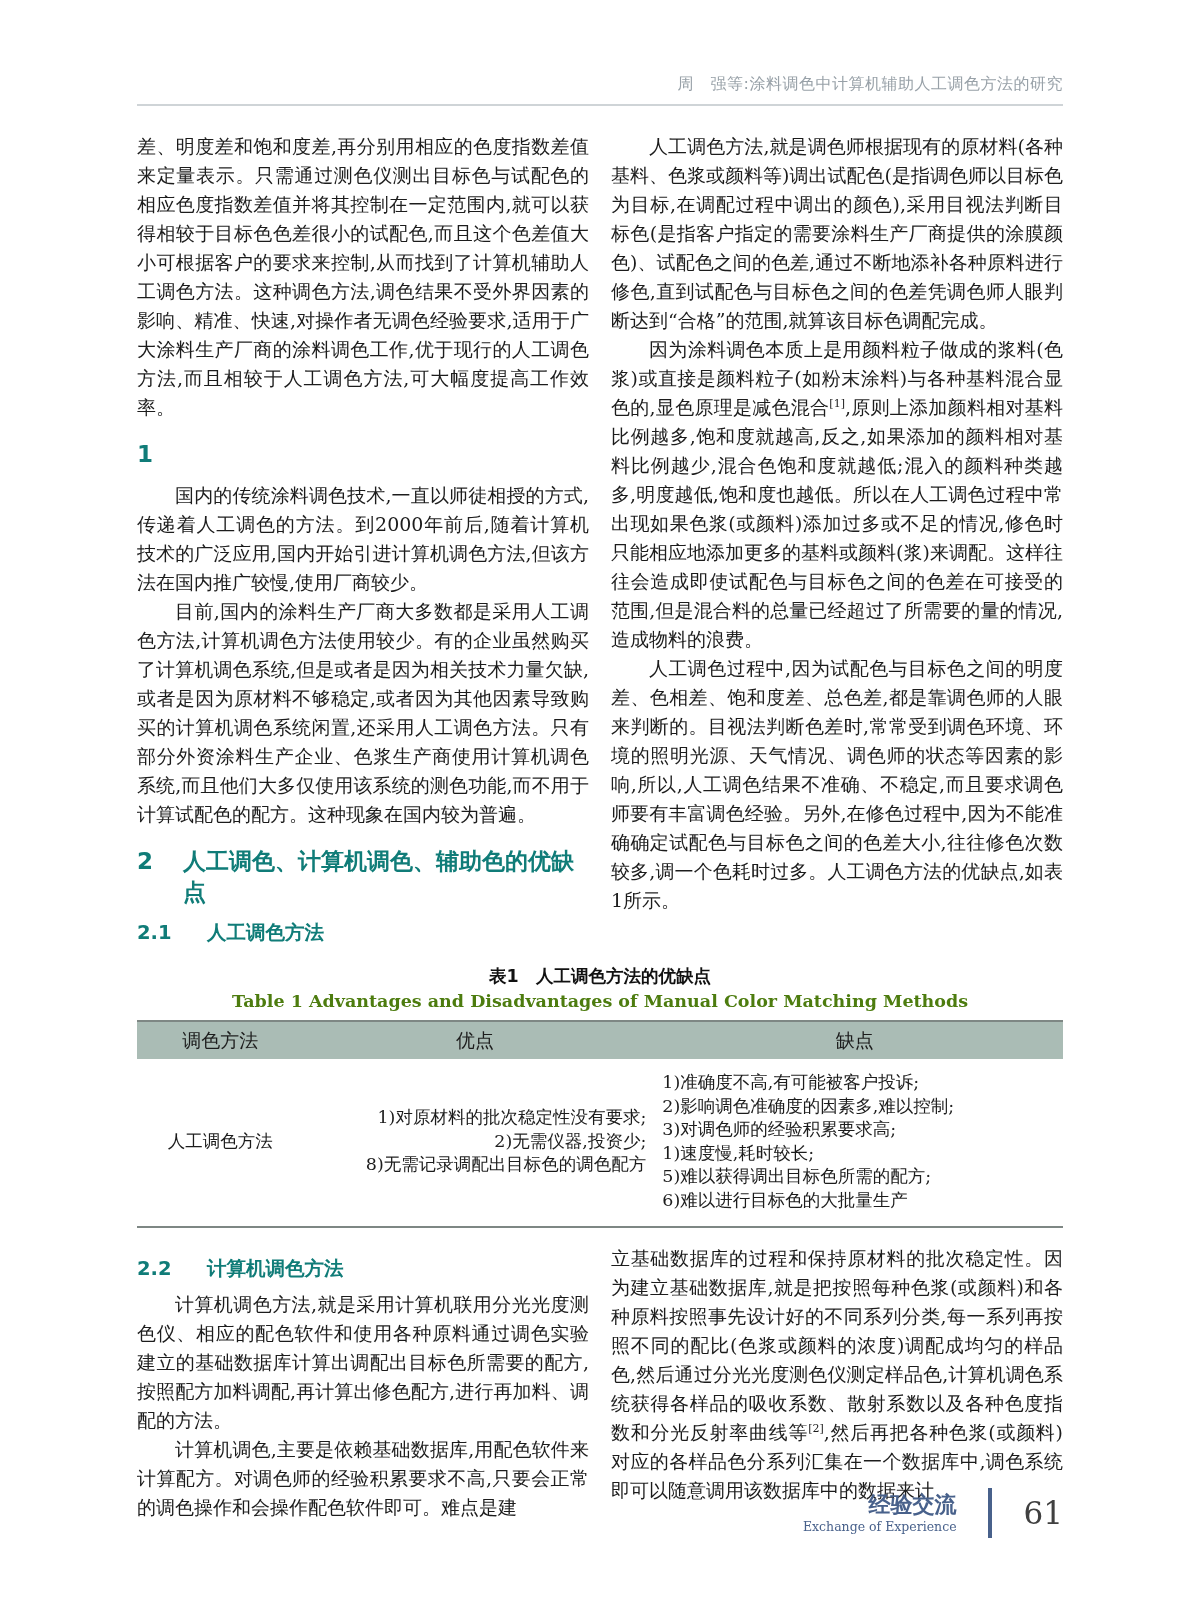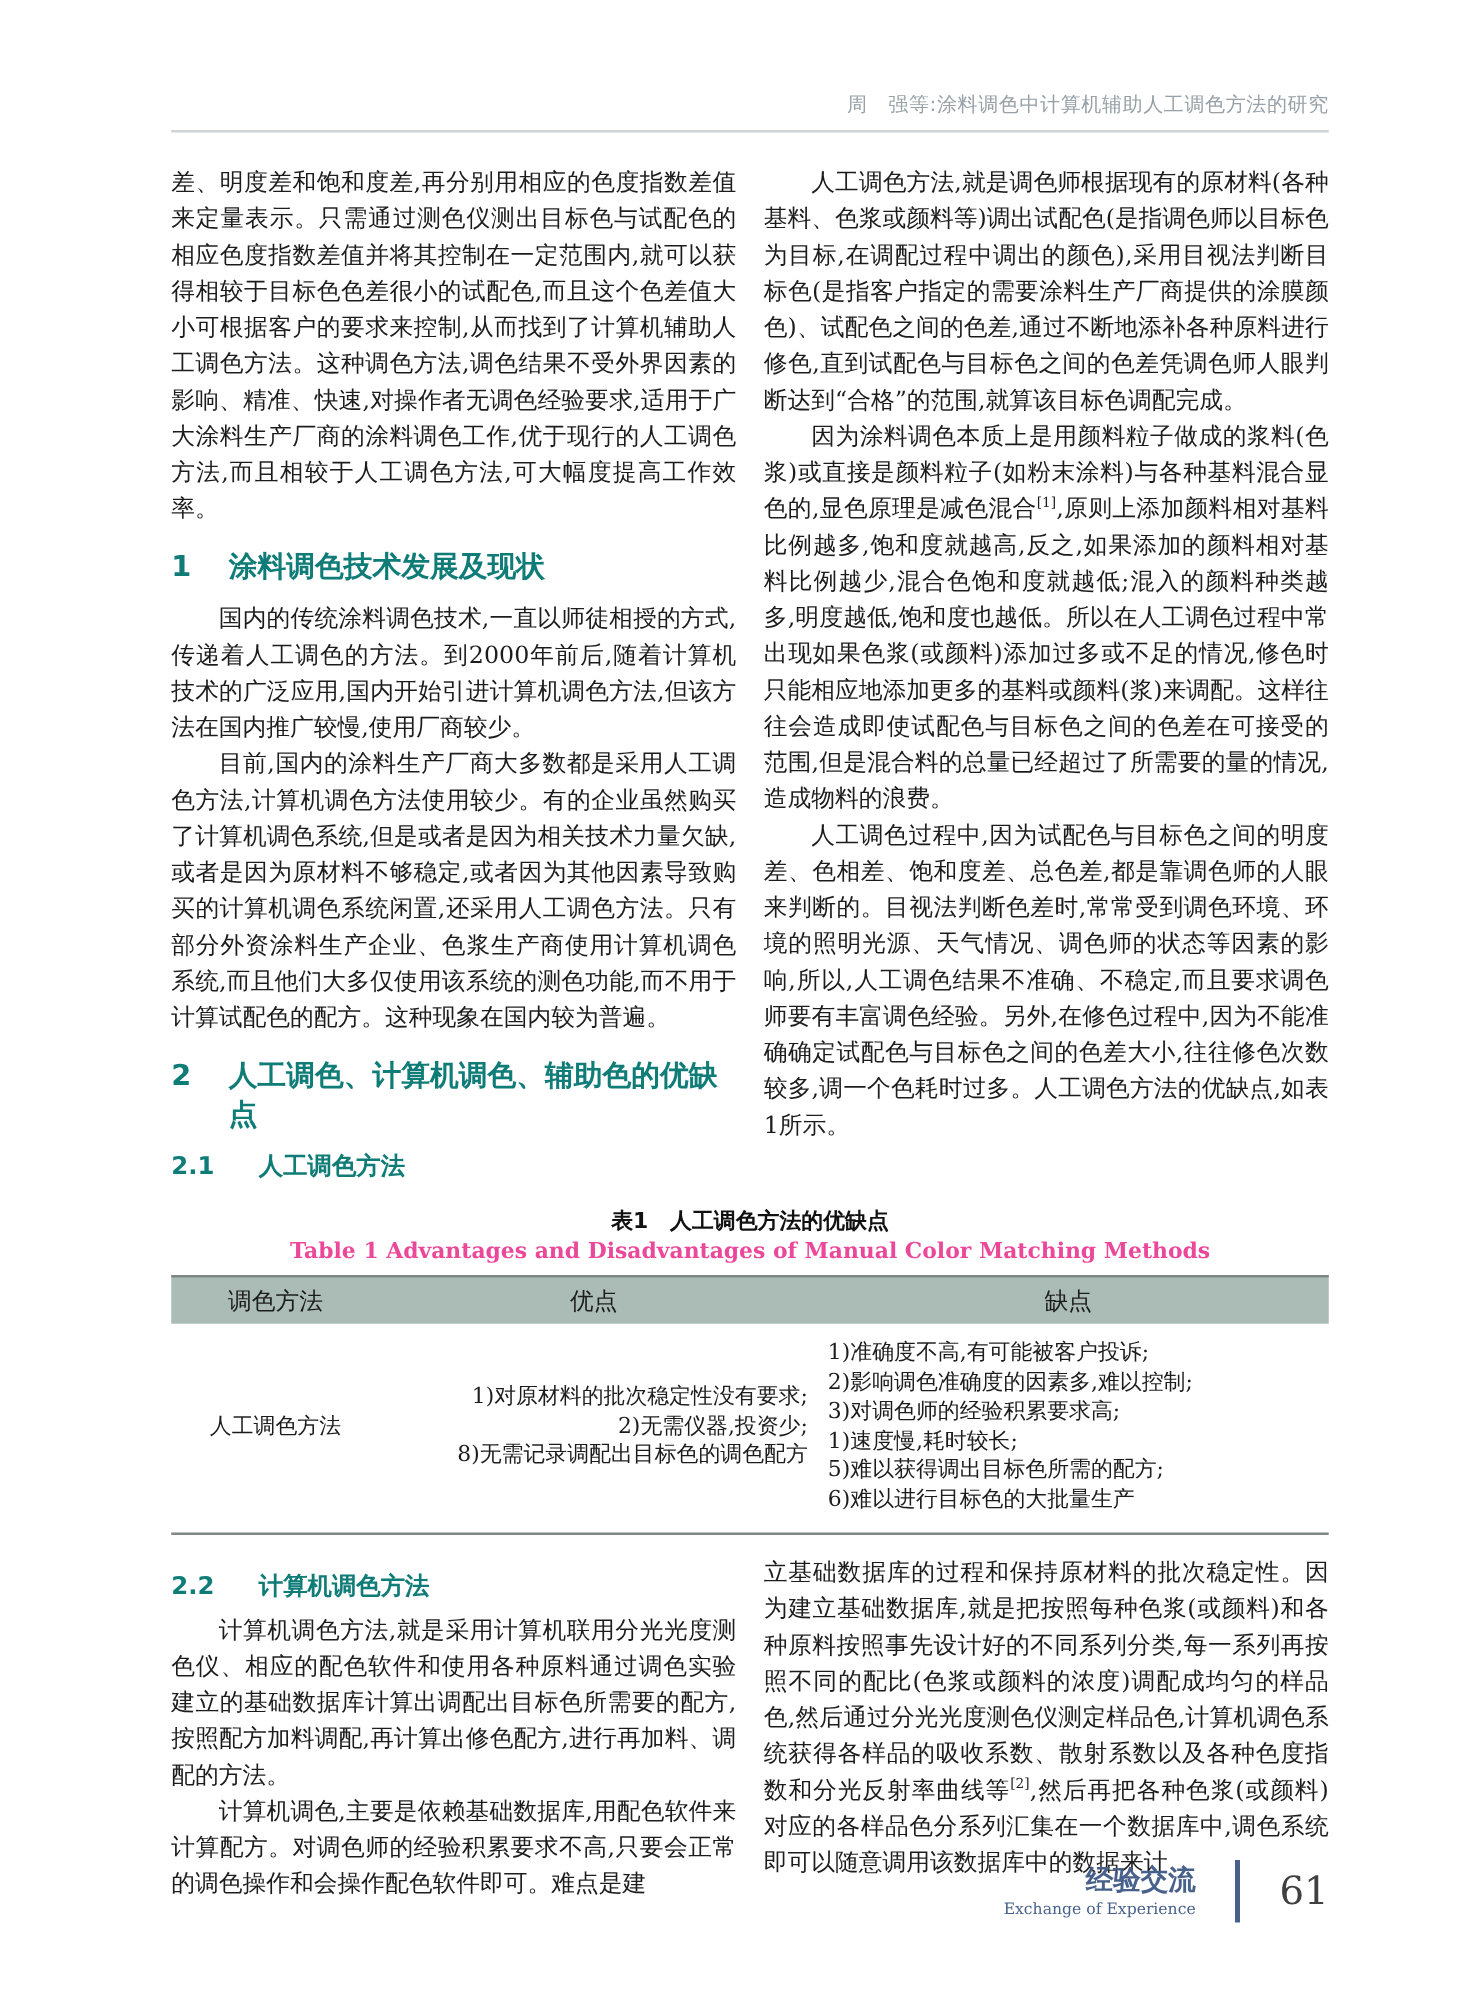--- a/index.html
+++ b/index.html
@@ -44,21 +44,21 @@
     gap:16px;
   }
   .subsec-h .sec-num { width:54px; flex-shrink:0; }
   .table-block { margin-top:10px; }
   .tbl-title-cn {
     text-align:center; font-weight:bold; font-size:17.5px;
     font-family:"DejaVu Sans","Liberation Sans",sans-serif; color:#111;
   }
   .tbl-title-en {
     text-align:center; font-weight:bold; font-size:17.5px; margin-top:3px;
-    font-family:"DejaVu Serif","Liberation Serif",serif; color:#ec4899;
+    font-family:"DejaVu Serif","Liberation Serif",serif; color:#4d7c0f;
   }
   .tbl { margin-top:9px; border-bottom:2px solid #7e8784; }
   .tbl-header {
     display:flex; align-items:center; height:37px;
     background:#aabcb5; border-top:2px solid #7e8784;
     font-size:19px;
   }
   .tbl-header > div { text-align:center; }
   .c-method { width:18%; }
   .c-adv { width:37%; }
@@ -91,21 +91,20 @@
 
     <div class="running-head">周　强等:涂料调色中计算机辅助人工调色方法的研究</div>
     <div class="head-rule"></div>
 
     <div class="columns top">
       <div class="col">
         <p class="body">差、明度差和饱和度差,再分别用相应的色度指数差值来定量表示。只需通过测色仪测出目标色与试配色的相应色度指数差值并将其控制在一定范围内,就可以获得相较于目标色色差很小的试配色,而且这个色差值大小可根据客户的要求来控制,从而找到了计算机辅助人工调色方法。这种调色方法,调色结果不受外界因素的影响、精准、快速,对操作者无调色经验要求,适用于广大涂料生产厂商的涂料调色工作,优于现行的人工调色方法,而且相较于人工调色方法,可大幅度提高工作效率。</p>
 
         <div class="sec-h">
           <span class="sec-num">1</span>
-          <span>涂料调色技术发展及现状</span>
         </div>
 
         <p class="body indent">国内的传统涂料调色技术,一直以师徒相授的方式,传递着人工调色的方法。到2000年前后,随着计算机技术的广泛应用,国内开始引进计算机调色方法,但该方法在国内推广较慢,使用厂商较少。</p>
         <p class="body indent">目前,国内的涂料生产厂商大多数都是采用人工调色方法,计算机调色方法使用较少。有的企业虽然购买了计算机调色系统,但是或者是因为相关技术力量欠缺,或者是因为原材料不够稳定,或者因为其他因素导致购买的计算机调色系统闲置,还采用人工调色方法。只有部分外资涂料生产企业、色浆生产商使用计算机调色系统,而且他们大多仅使用该系统的测色功能,而不用于计算试配色的配方。这种现象在国内较为普遍。</p>
 
         <div class="sec-h">
           <span class="sec-num">2</span>
           <span>人工调色、计算机调色、辅助色的优缺点</span>
         </div>
 

